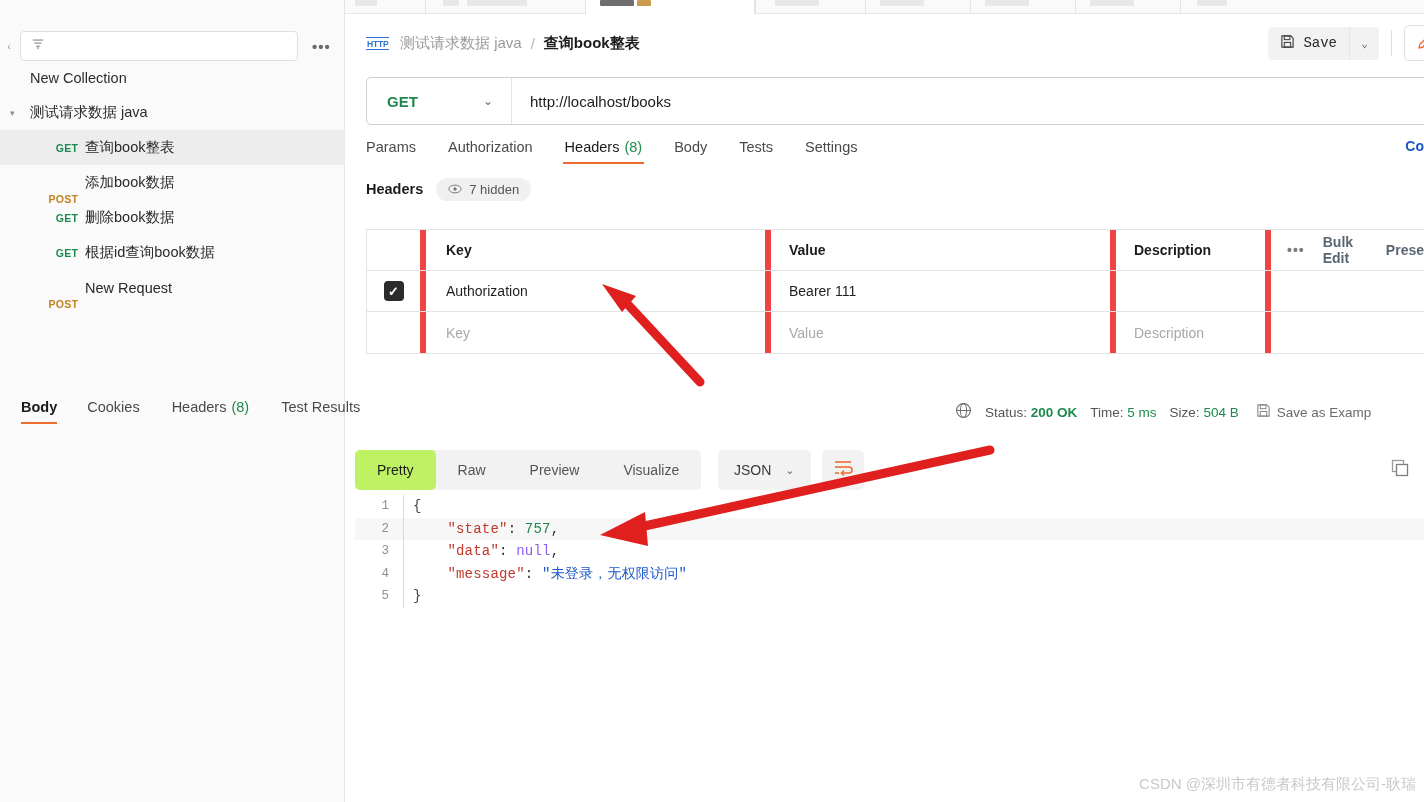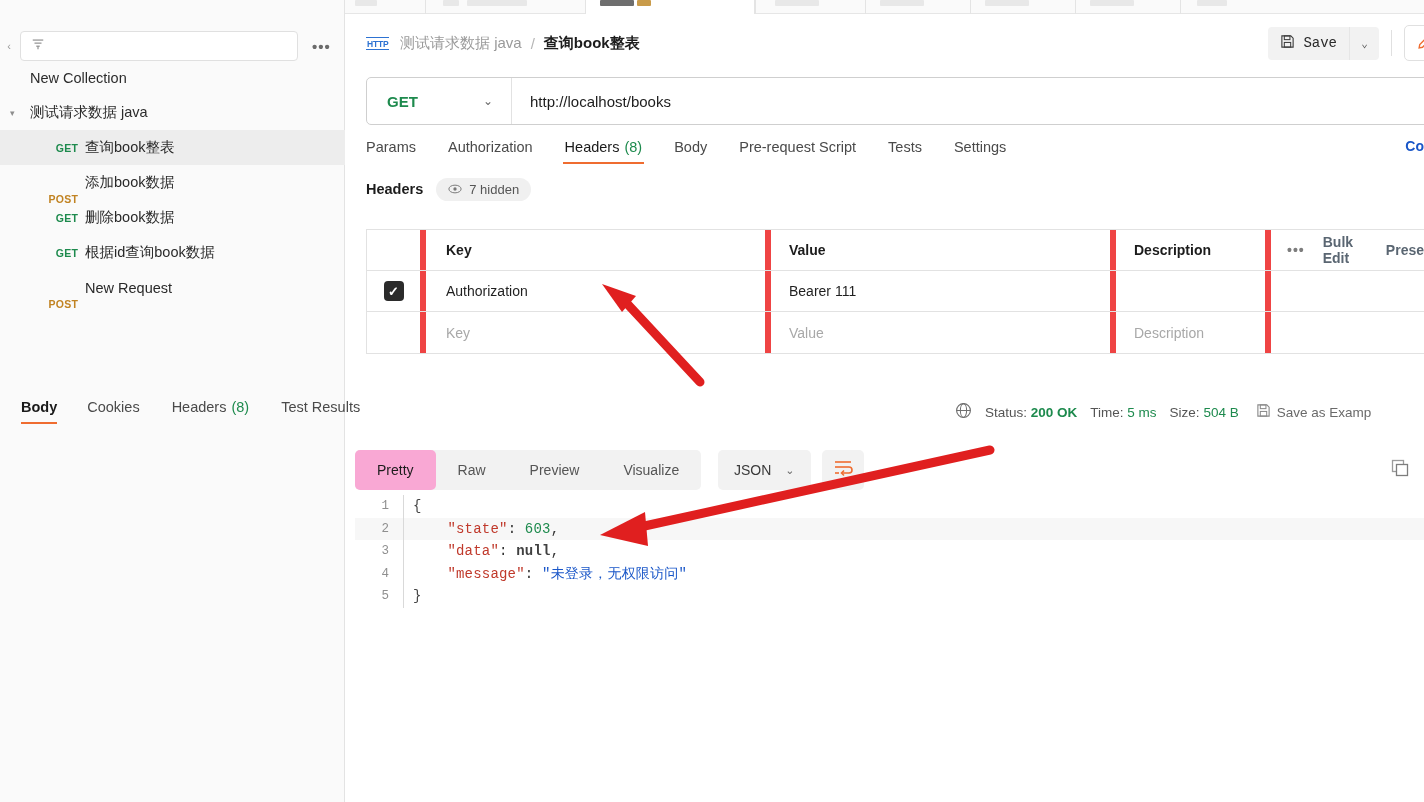--- a/index.html
+++ b/index.html
@@ -214,21 +214,21 @@
 
   .view-bar { position: absolute; left: 355px; top: 450px; width: 1069px; height: 40px; }
   .seg {
     position: absolute; left: 0; top: 0; height: 40px; background: #f2f2f2;
     border-radius: 5px; display: flex; align-items: center;
   }
   .seg .item {
     height: 40px; padding: 0 22px; display: flex; align-items: center;
     font-size: 14px; color: #555; border-radius: 5px;
   }
-  .seg .item.active { background: #f9a8d4; color: #1c1c1c; }
+  .seg .item.active { background: #bef264; color: #1c1c1c; }
   .fmt-sel {
     position: absolute; left: 363px; top: 0; height: 40px; background: #f2f2f2;
     border-radius: 5px; display: flex; align-items: center; gap: 14px; padding: 0 16px;
     font-size: 14px; color: #3a3a3a;
   }
   .fmt-sel .mcaret { color: #6a6a6a; font-size: 11px; }
   .wrap-btn {
     position: absolute; left: 467px; top: 0; width: 42px; height: 40px;
     background: #f2f2f2; border-radius: 5px; display: flex;
     align-items: center; justify-content: center;
@@ -244,21 +244,21 @@
     width: 48px; text-align: right; padding-right: 14px;
     font-family: "Liberation Mono", monospace; font-size: 12.5px; color: #8f8f8f;
   }
   .cbar { width: 1px; align-self: stretch; background: #d9d9d9; }
   .ctxt {
     padding-left: 9px; font-family: "Liberation Mono", monospace;
     font-size: 14px; white-space: pre; letter-spacing: .2px;
   }
   .k-key { color: #c0392b; }
   .k-num { color: #1d8a4d; }
-  .k-null { color: #404040; font-weight: 700; text-align: right; }
+  .k-null { color: #8b5cf6; font-weight: 400; text-align: right; }
   .k-str { color: #1956c8; }
   .k-brace { color: #444; }
   .k-punc { color: #333; }
 
   
   .arrows { position: absolute; left: 0; top: 0; width: 1424px; height: 802px; pointer-events: none; }
 
   
   .watermark {
     position: absolute; right: 8px; bottom: 8px; font-size: 15px;
@@ -393,23 +393,20 @@
       </div>
       <div class="rtab">
         <span>Authorization</span>
       </div>
       <div class="rtab active">
         <span>Headers</span>
         <span class="cnt">(8)</span>
       </div>
       <div class="rtab">
         <span>Body</span>
-      </div>
-      <div class="rtab">
-        <span>Pre-request Script</span>
       </div>
       <div class="rtab">
         <span>Tests</span>
       </div>
       <div class="rtab">
         <span>Settings</span>
       </div>
       <div class="cookies-link">Co</div>
     </div>
 
@@ -550,21 +547,21 @@
 
   <div class="code">
     <div class="cline">
       <span class="gutter">1</span>
       <span class="cbar"></span>
       <span class="ctxt k-brace">{</span>
     </div>
     <div class="cline hl">
       <span class="gutter">2</span>
       <span class="cbar"></span>
-      <span class="ctxt"><span class="k-key">    "state"</span><span class="k-punc">: </span><span class="k-num">603</span><span class="k-punc">,</span></span>
+      <span class="ctxt"><span class="k-key">    "state"</span><span class="k-punc">: </span><span class="k-num">757</span><span class="k-punc">,</span></span>
     </div>
     <div class="cline">
       <span class="gutter">3</span>
       <span class="cbar"></span>
       <span class="ctxt"><span class="k-key">    "data"</span><span class="k-punc">: </span><span class="k-null">null</span><span class="k-punc">,</span></span>
     </div>
     <div class="cline">
       <span class="gutter">4</span>
       <span class="cbar"></span>
       <span class="ctxt"><span class="k-key">    "message"</span><span class="k-punc">: </span><span class="k-str">"未登录，无权限访问"</span></span>
@@ -580,14 +577,15 @@
     <g>
       <line x1="700" y1="382" x2="620" y2="296" stroke="#e01f1f" stroke-width="9" stroke-linecap="round"></line>
       <polygon points="602,284 636,296 622,312" fill="#e01f1f"></polygon>
     </g>
     <g>
       <line x1="990" y1="450" x2="640" y2="527" stroke="#e01f1f" stroke-width="9" stroke-linecap="round"></line>
       <polygon points="600,535 645,512 648,546" fill="#e01f1f"></polygon>
     </g>
   </svg>
 
+  <div class="watermark">CSDN @深圳市有德者科技有限公司-耿瑞</div>
 
 </div>
 
 </body></html>

